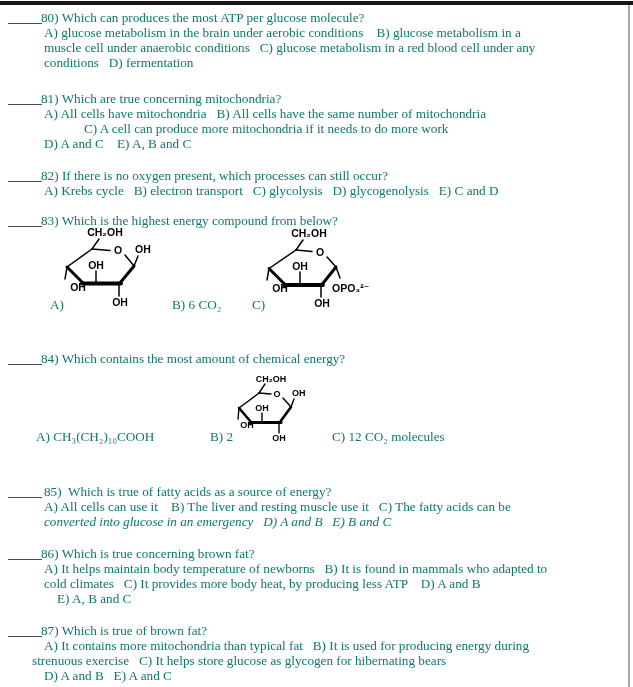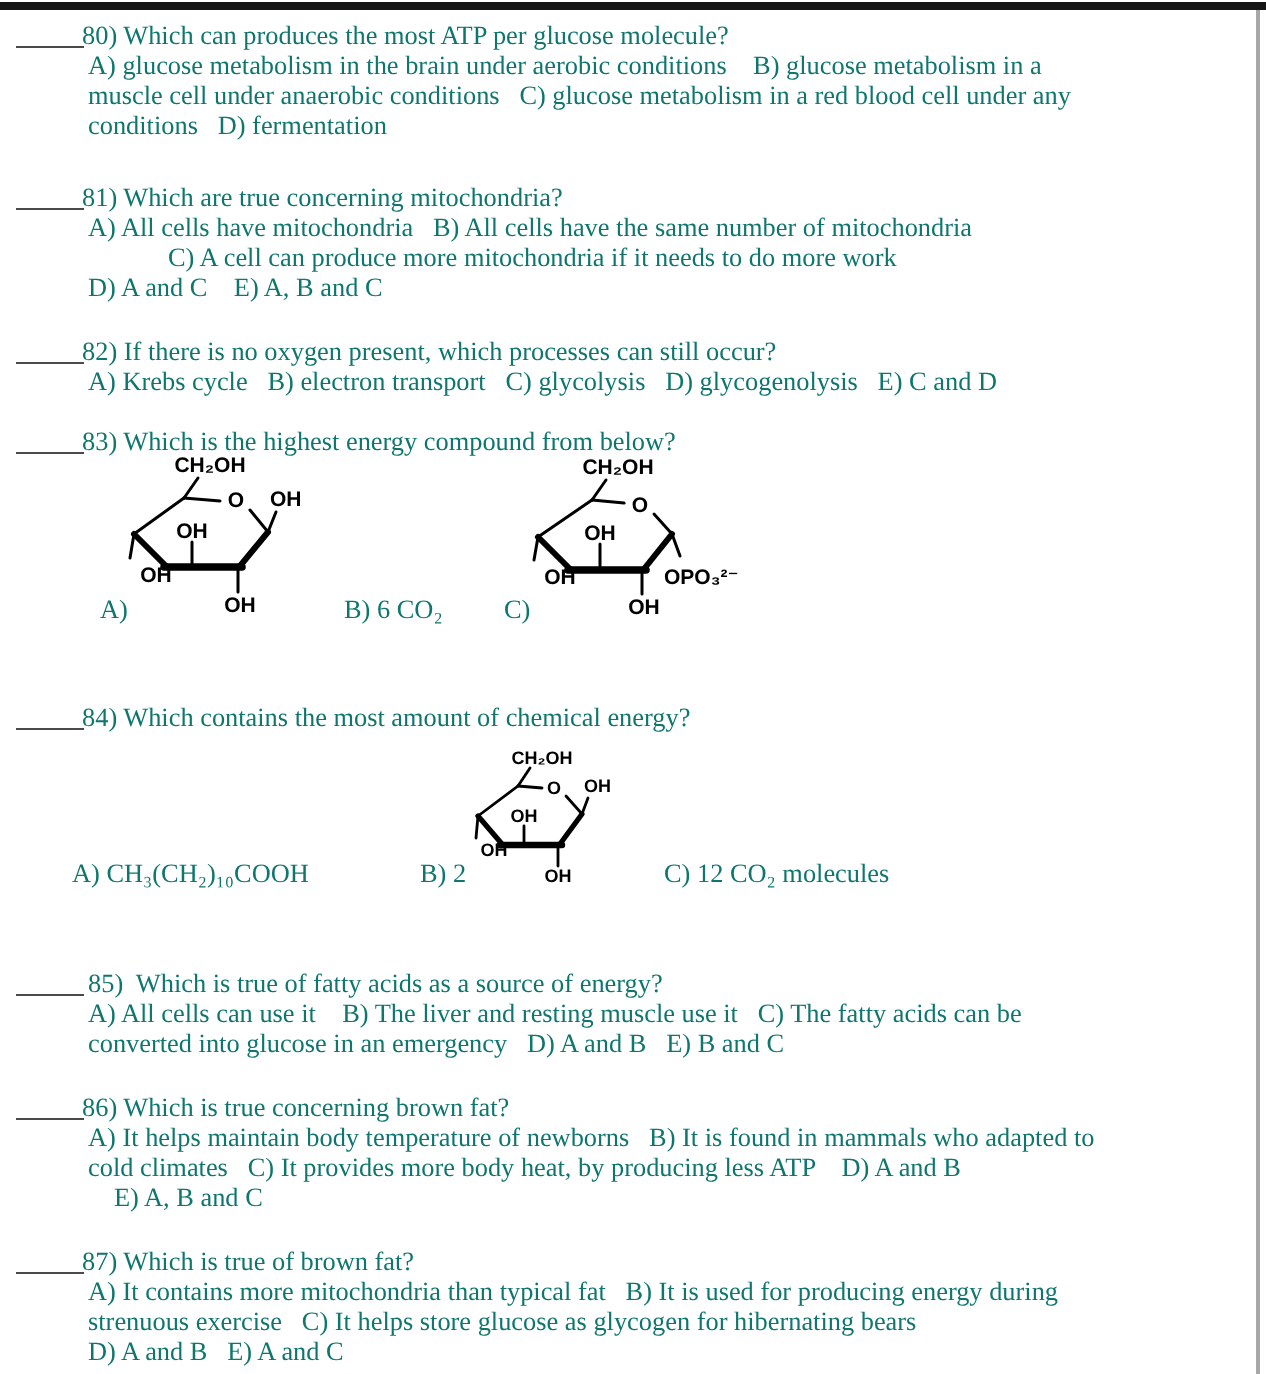--- a/index.html
+++ b/index.html
@@ -120,26 +120,26 @@
     <text x="49" y="72" text-anchor="middle">OH</text>
   </svg>
 
   <div class="line" style="left:36px; top:429px;">A) CH₃(CH₂)₁₀COOH</div>
   <div class="line" style="left:210px; top:429px;text-align:center;">B) 2</div>
   <div class="line" style="left:332px; top:429px;">C) 12 CO₂ molecules</div>
 
   <div class="blank" style="left:8px; top:497px;"></div>
   <div class="line" style="left:44px; top:484px;">85)  Which is true of fatty acids as a source of energy?</div>
   <div class="line" style="left:44px; top:499px;">A) All cells can use it    B) The liver and resting muscle use it   C) The fatty acids can be</div>
-  <div class="line" style="left:44px; top:514px;">converted into glucose in an emergency   D) A and B   E) B and C</div>
+  <div class="line" style="left:44px; top:514px;font-style:italic;">converted into glucose in an emergency   D) A and B   E) B and C</div>
 
   <div class="blank" style="left:8px; top:559px;"></div>
   <div class="line" style="left:41px; top:546px;">86) Which is true concerning brown fat?</div>
   <div class="line" style="left:44px; top:561px;">A) It helps maintain body temperature of newborns   B) It is found in mammals who adapted to</div>
   <div class="line" style="left:44px; top:576px;">cold climates   C) It provides more body heat, by producing less ATP    D) A and B</div>
   <div class="line" style="left:57px; top:591px;">E) A, B and C</div>
 
   <div class="blank" style="left:8px; top:636px;"></div>
   <div class="line" style="left:41px; top:623px;">87) Which is true of brown fat?</div>
   <div class="line" style="left:44px; top:638px;">A) It contains more mitochondria than typical fat   B) It is used for producing energy during</div>
-  <div class="line" style="left:44px; top:653px;text-align:center;">strenuous exercise   C) It helps store glucose as glycogen for hibernating bears</div>
+  <div class="line" style="left:32px; top:653px;text-align:center;">strenuous exercise   C) It helps store glucose as glycogen for hibernating bears</div>
   <div class="line" style="left:44px; top:668px;">D) A and B   E) A and C</div>
 </div>
 
 </body></html>

